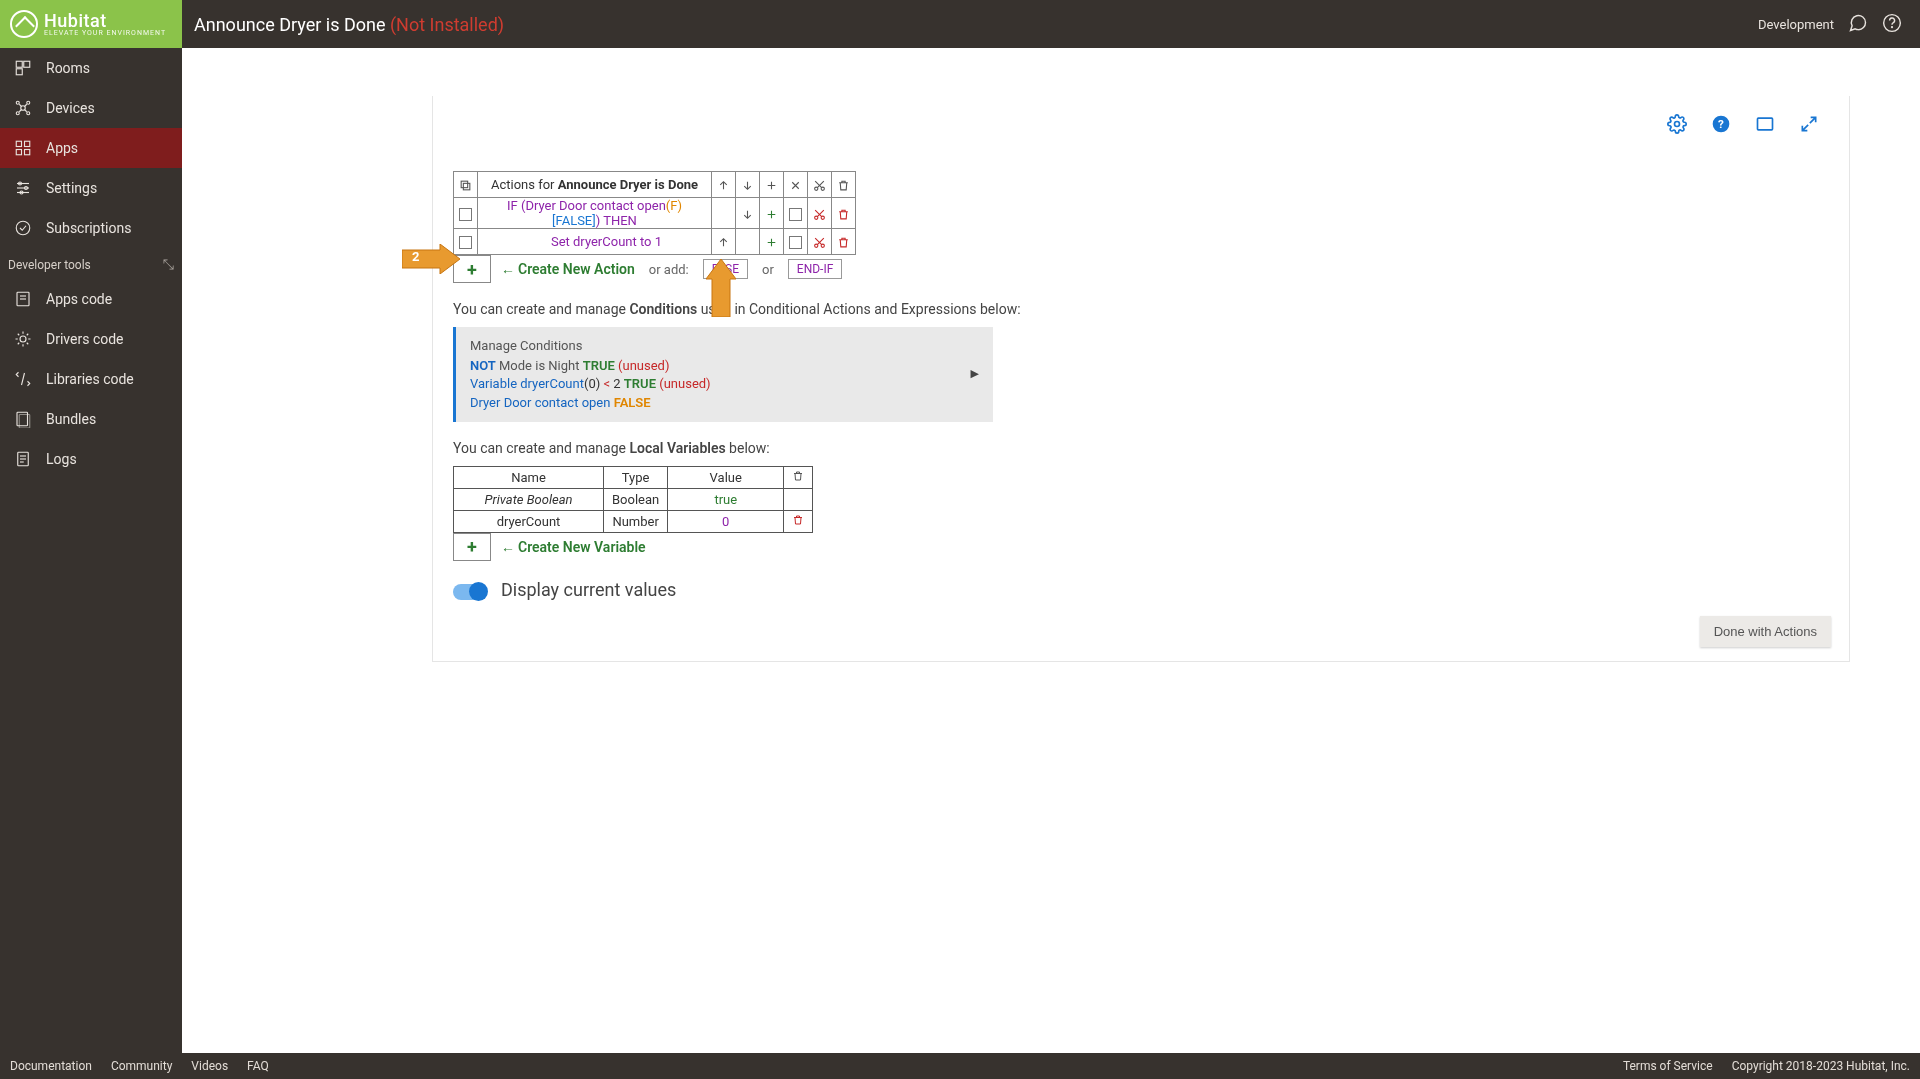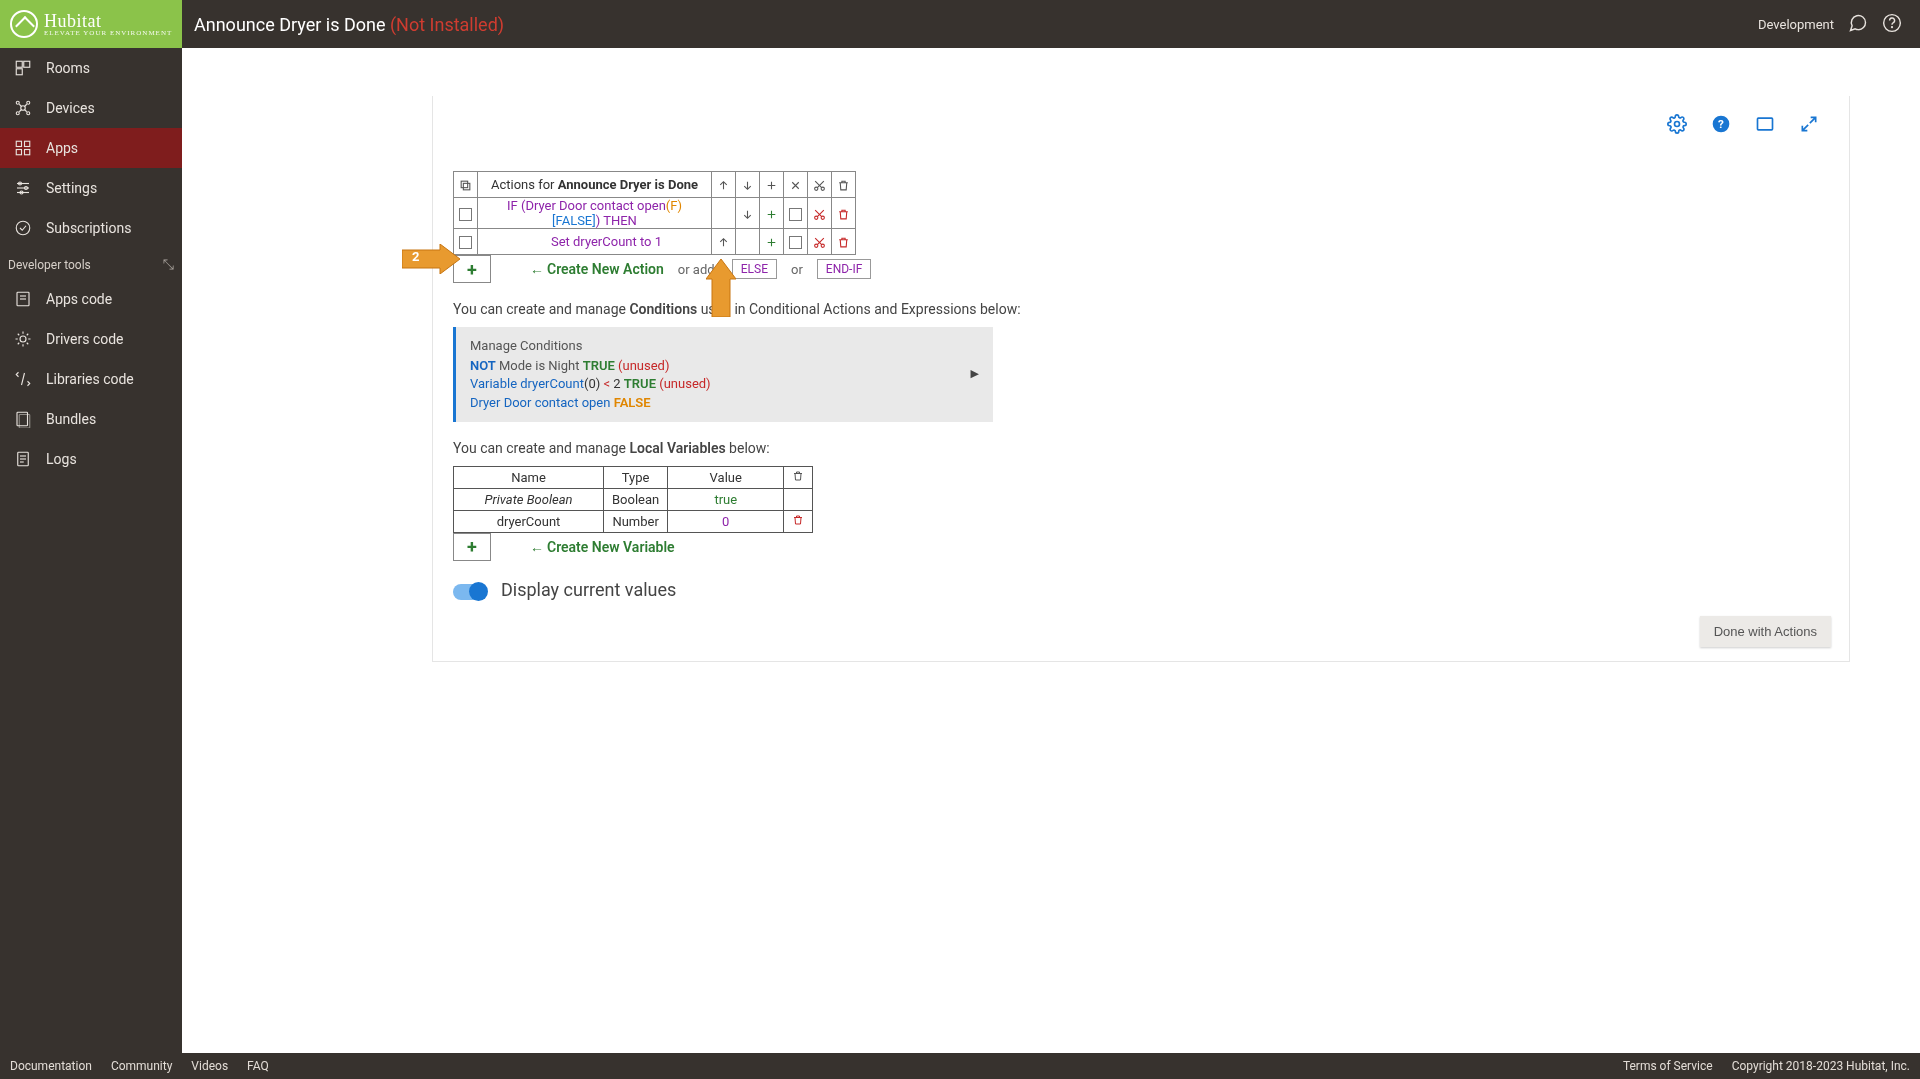--- a/index.html
+++ b/index.html
@@ -2,21 +2,21 @@
 <html><head>
 <meta charset="utf-8">
 <style>
 * { box-sizing: border-box; margin: 0; padding: 0; }
 body { font-family: -apple-system, BlinkMacSystemFont, "Segoe UI", Roboto, Arial, sans-serif; font-size: 14px; background: #fff; color: #333; overflow: hidden; }
 .app { display: flex; flex-direction: column; height: 1079px; width: 1920px; }
 .topbar { height: 48px; background: #37322e; display: flex; align-items: center; color: #fff; }
 .logo { width: 182px; height: 48px; background: #8BC34A; display: flex; align-items: center; padding-left: 10px; gap: 6px; }
 .logo-mark { width: 28px; height: 28px; border: 2px solid #fff; border-radius: 50%; position: relative; }
 .logo-mark::after { content: ""; position: absolute; width: 12px; height: 12px; border: 2px solid #fff; border-bottom: none; border-right: none; transform: rotate(45deg); top: 7px; left: 6px; }
-.logo-text { display: flex; flex-direction: column; line-height: 1; font-family: Liberation Serif, serif; }
+.logo-text { display: flex; flex-direction: column; line-height: 1; }
 .logo-name { font-size: 18px; font-weight: 500; letter-spacing: 0.5px; }
 .logo-tag { font-size: 7px; letter-spacing: 1px; opacity: 0.9; }
 .page-title { flex: 1; padding-left: 12px; font-size: 18px; font-weight: 400; }
 .page-title .ni { color: #cf3c30; }
 .top-right { display: flex; align-items: center; gap: 14px; padding-right: 18px; color: #e8e3de; font-size: 13px; text-align: center; }
 .top-right svg { width: 20px; height: 20px; stroke: #e8e3de; fill: none; stroke-width: 1.7; }
 .body { flex: 1; display: flex; overflow: hidden; }
 .sidebar { width: 182px; background: #37322e; display: flex; flex-direction: column; color: #e8e3de; font-size: 14px; position: relative; }
 .nav-item { display: flex; align-items: center; gap: 14px; padding: 11px 14px; cursor: pointer; }
 .nav-item.active { background: #7f1d1d; }
@@ -39,21 +39,21 @@
 .ctl svg { width: 13px; height: 13px; stroke: #555; fill: none; stroke-width: 2; vertical-align: middle; }
 .ctl.green svg { stroke: #2e7d32; }
 .ctl.red svg { stroke: #c62828; }
 .acell { width: 234px; text-align: left; padding: 0 6px; }
 .hdr .acell { padding-left: 6px; }
 .if-line { color: #8e24aa; }
 .if-line .f { color: #e08600; }
 .if-line .false { color: #1976d2; }
 .set-line { color: #8e24aa; padding-left: 24px; display: inline-block; }
 .chkbox { width: 13px; height: 13px; border: 1.5px solid #777; display: inline-block; vertical-align: middle; }
-.create-link { color: #2e7d32; font-weight: 600; cursor: pointer; margin-left: 29px; }
+.create-link { color: #2e7d32; font-weight: 600; cursor: pointer; }
 .create-link .arrow { margin-right: 3px; }
 .oradd { color: #666; margin: 0 8px; font-size: 13px; display: inline-block; vertical-align: middle; }
 .chip { display: inline-block; border: 1px solid #999; padding: 2px 8px; font-size: 12px; color: #8e24aa; cursor: pointer; vertical-align: middle; }
 .addrow { display: flex; align-items: center; gap: 0; }
 .addrow .plus-cell { width: 38px; height: 28px; border: 1px solid #888; display:flex; align-items:center; justify-content:center; color:#2e7d32; font-size:18px; font-weight:bold; cursor:pointer; }
 .addrow .rest { display:flex; align-items:center; padding-left:10px; gap:6px; }
 
 .desc { margin: 18px 0 10px 0; font-size: 14px; color: #444; }
 .desc b { font-weight: 600; }
 .cond-box { background: #e9e9e9; border-left: 3px solid #1976d2; padding: 10px 14px; width: 540px; position: relative; font-size: 13px; line-height: 1.4; }

